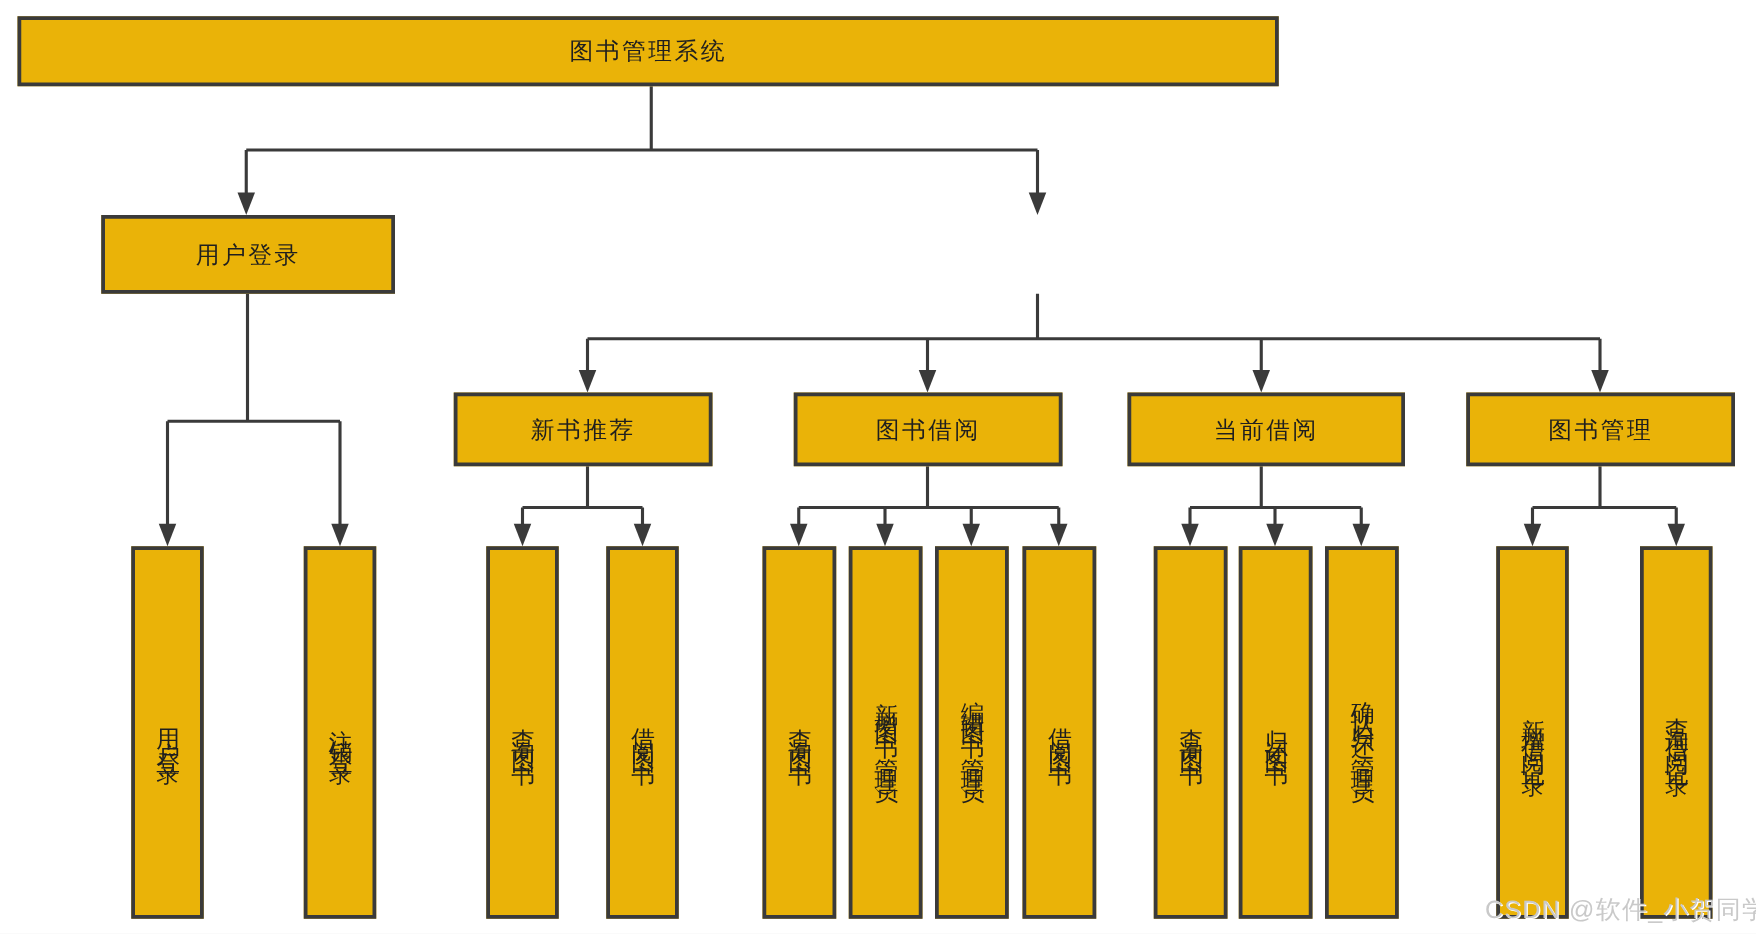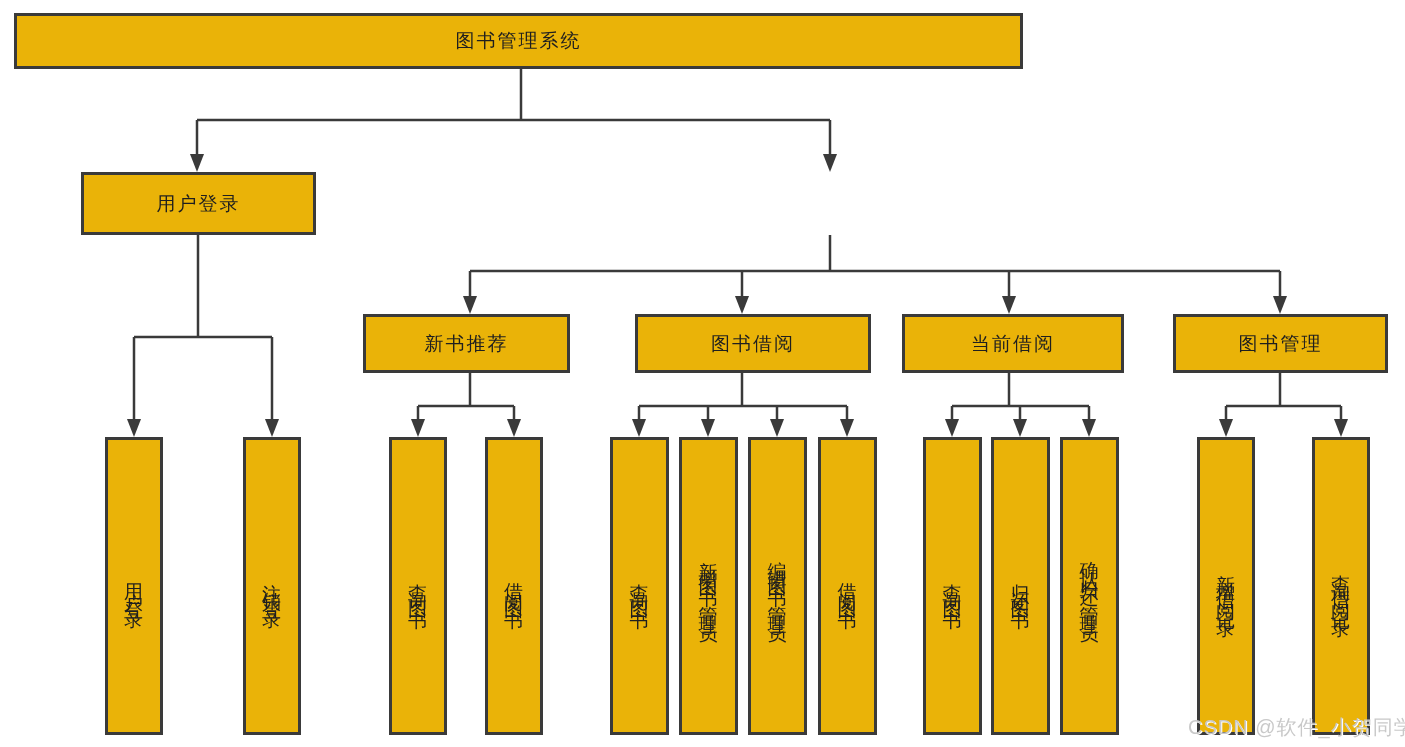--- a/index.html
+++ b/index.html
@@ -124,21 +124,21 @@
     <span>图书管理系统</span>
   </div>
 
   <div class="node h-node" style="left:81px;top:172px;width:235px;height:63px">
     <span>用户登录</span>
   </div>
 
   <div class="node h-node" style="left:363px;top:314px;width:207px;height:59px">
     <span>新书推荐</span>
   </div>
-  <div class="node h-node" style="left:635px;top:314px;width:236px;height:59px">
+  <div class="node h-node" style="left:635px;top:314px;width:215px;height:59px">
     <span>图书借阅</span>
   </div>
   <div class="node h-node" style="left:902px;top:314px;width:222px;height:59px">
     <span>当前借阅</span>
   </div>
   <div class="node h-node" style="left:1173px;top:314px;width:215px;height:59px">
     <span>图书管理</span>
   </div>
 
   <div class="node v-node" style="left:105px;top:437px;width:58px;height:298px">

